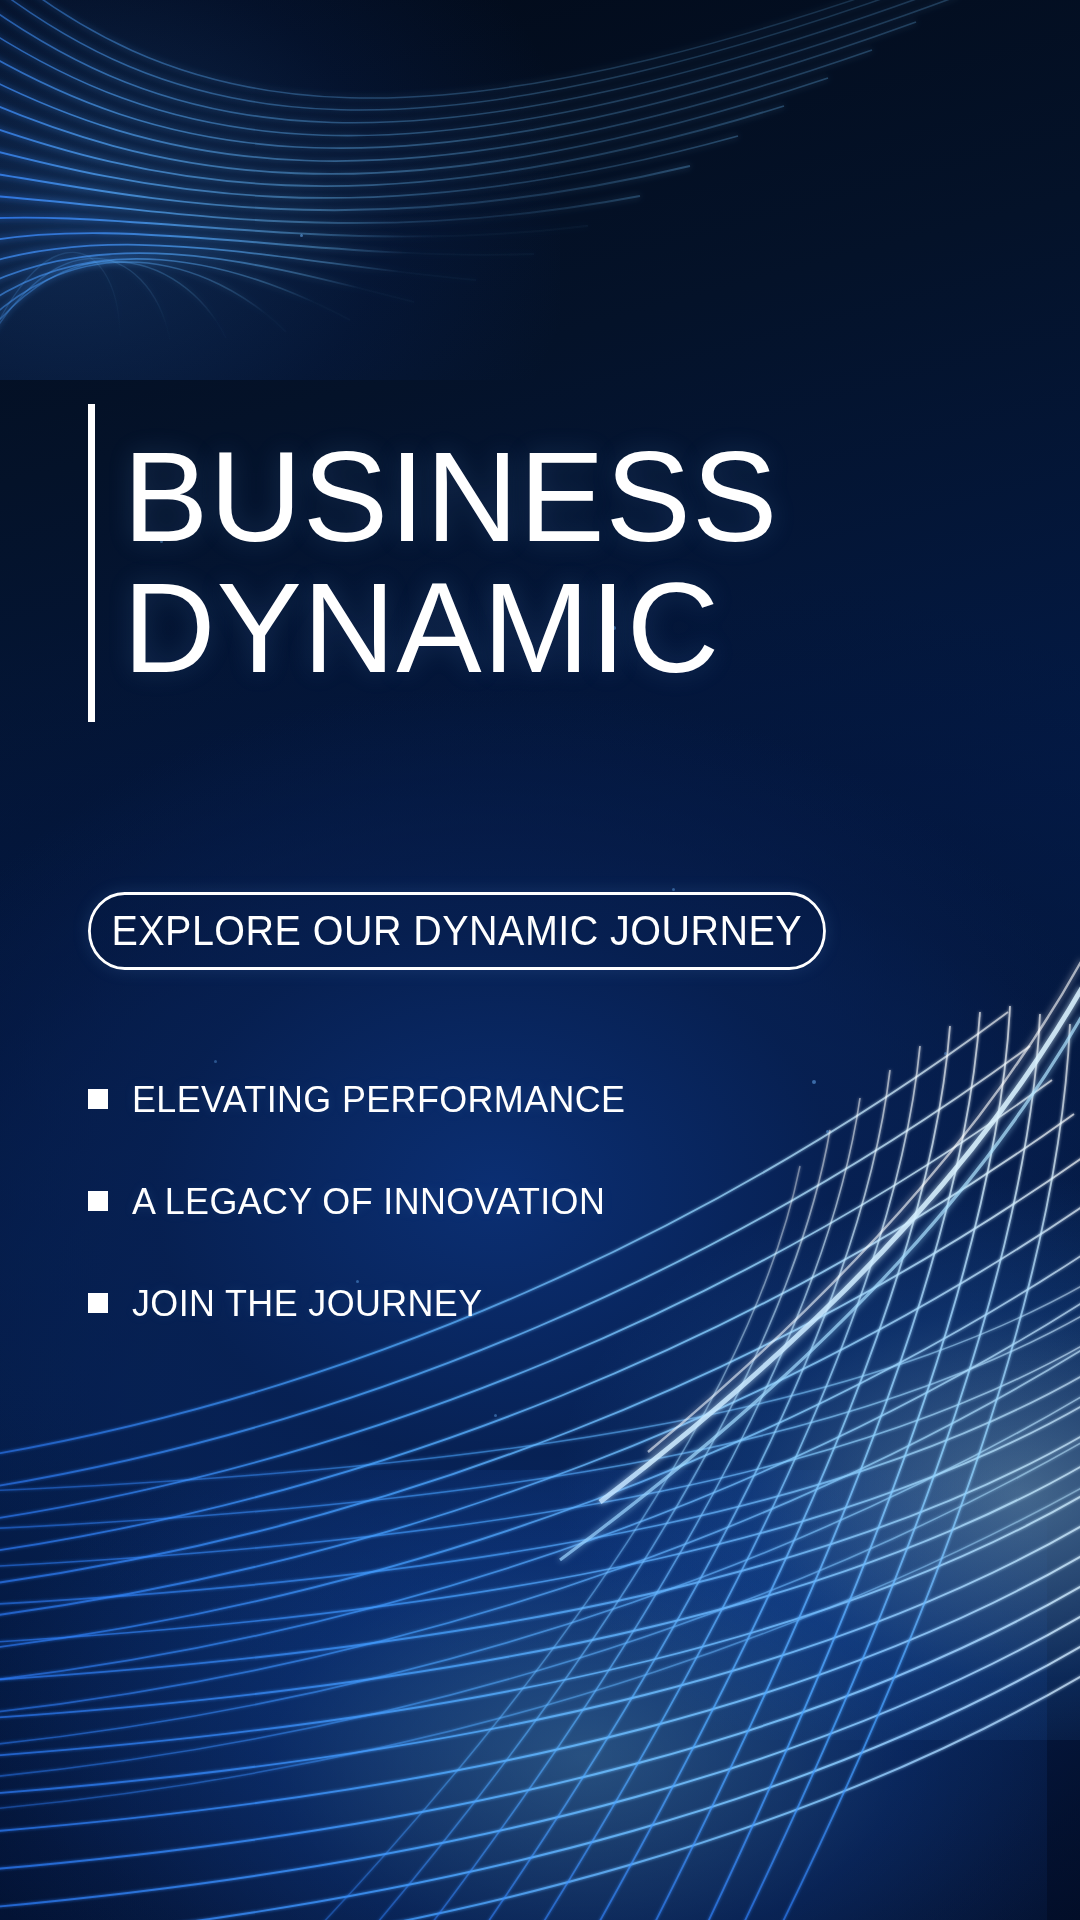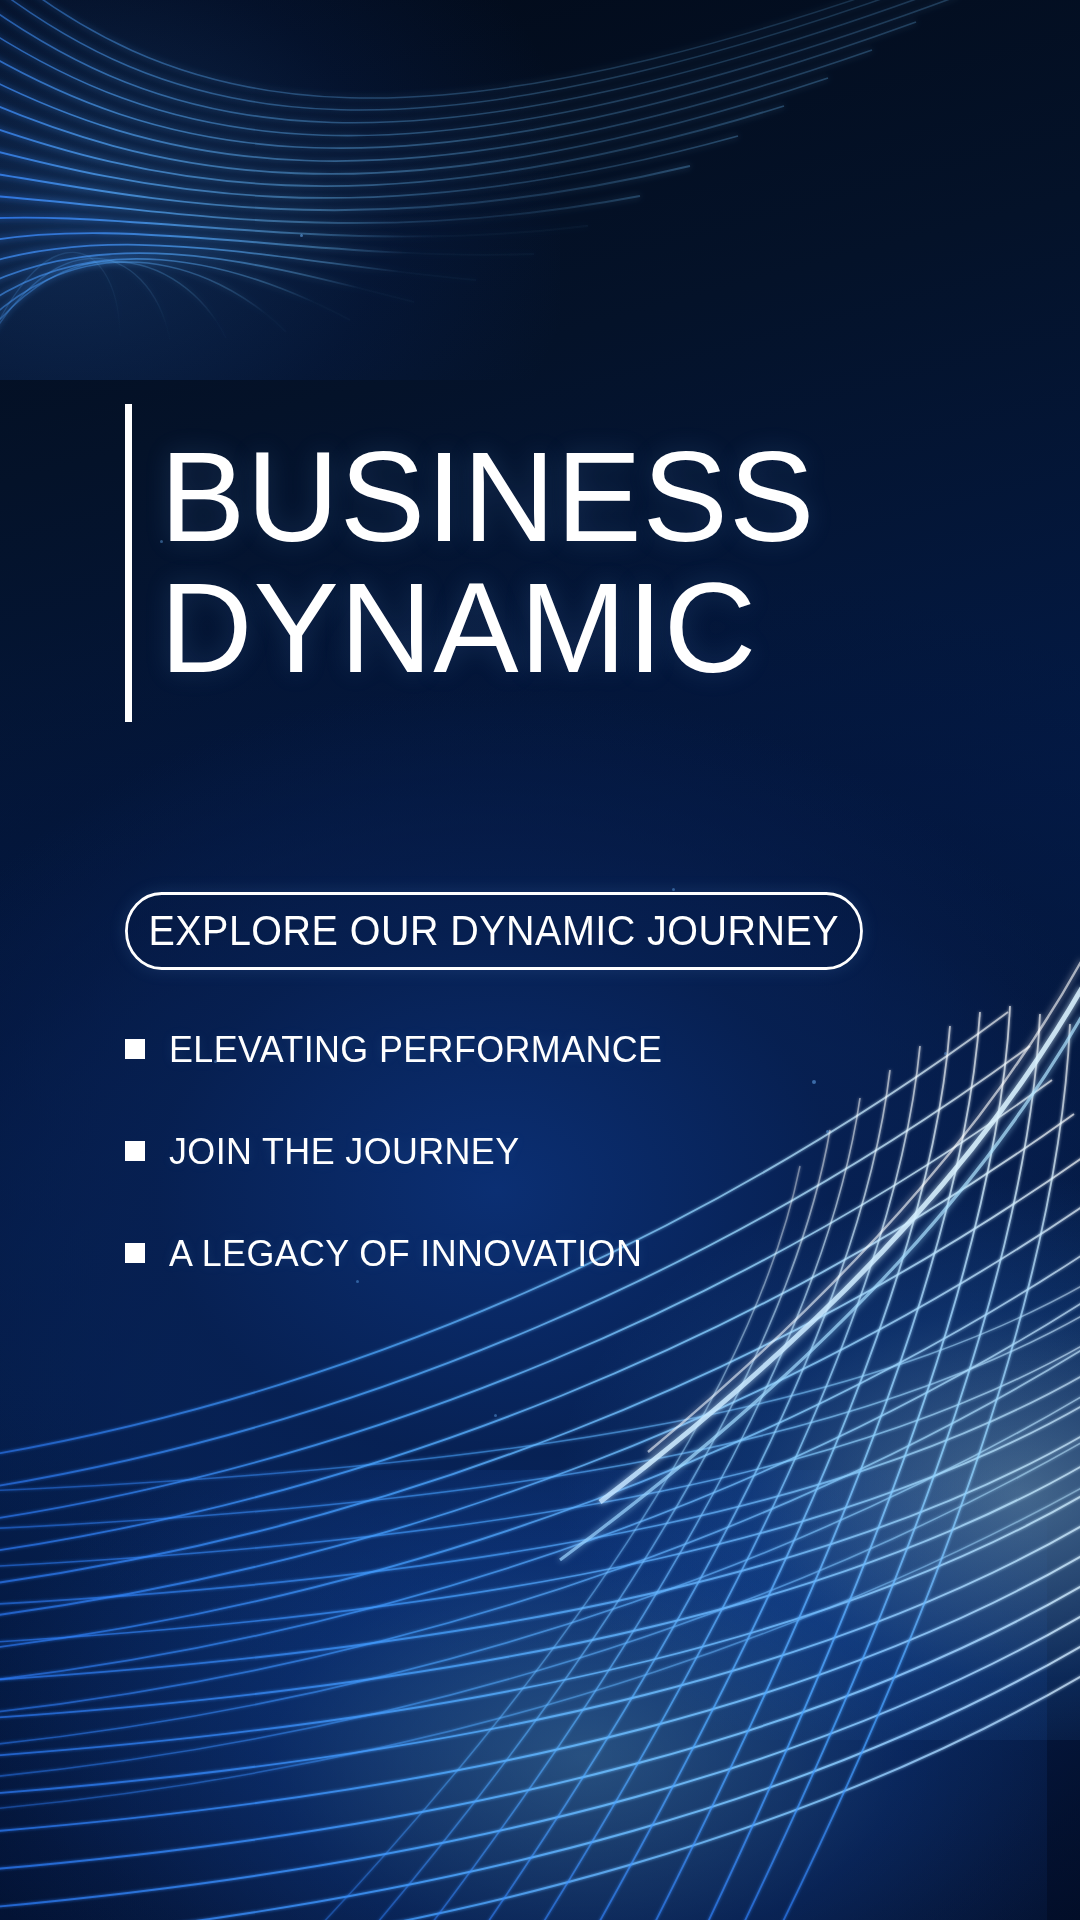--- a/index.html
+++ b/index.html
@@ -63,21 +63,20 @@
     width: 820px;
     height: 560px;
     background: radial-gradient(ellipse at 40% 70%, rgba(60,140,255,0.22) 0%, rgba(20,70,180,0.10) 46%, rgba(5,20,60,0) 74%);
     pointer-events: none;
   }
 
   
   .content {
     position: absolute;
     inset: 0;
-    margin-left: 37px;
   }
 
   .title-block {
     position: absolute;
     left: 88px;
     top: 404px;
     display: flex;
     align-items: stretch;
   }
   .title-rule {
@@ -120,21 +119,21 @@
     letter-spacing: 0.5px;
     white-space: nowrap;
     transform: scaleX(0.94);
     transform-origin: left center;
     box-shadow: 0 0 18px rgba(120,180,255,0.15);
   }
 
   .bullets {
     position: absolute;
     left: 88px;
-    top: 1010px;
+    top: 1060px;
     width: 760px;
     margin: 0;
     padding: 0;
     list-style: none;
   }
   .bullet-row {
     display: flex;
     align-items: center;
     height: 78px;
     margin-bottom: 24px;
@@ -298,22 +297,22 @@
 
     <div class="cta">EXPLORE OUR DYNAMIC JOURNEY</div>
 
     <ul class="bullets">
       <li class="bullet-row">
         <span class="bullet-mark"></span>
         <span class="bullet-text">ELEVATING PERFORMANCE</span>
       </li>
       <li class="bullet-row">
         <span class="bullet-mark"></span>
-        <span class="bullet-text">JOIN THE JOURNEY</span>
+        <span class="bullet-text">A LEGACY OF INNOVATION</span>
       </li>
       <li class="bullet-row">
         <span class="bullet-mark"></span>
-        <span class="bullet-text">A LEGACY OF INNOVATION</span>
+        <span class="bullet-text">JOIN THE JOURNEY</span>
       </li>
     </ul>
 
   </div>
 </div>
 
 </body></html>

